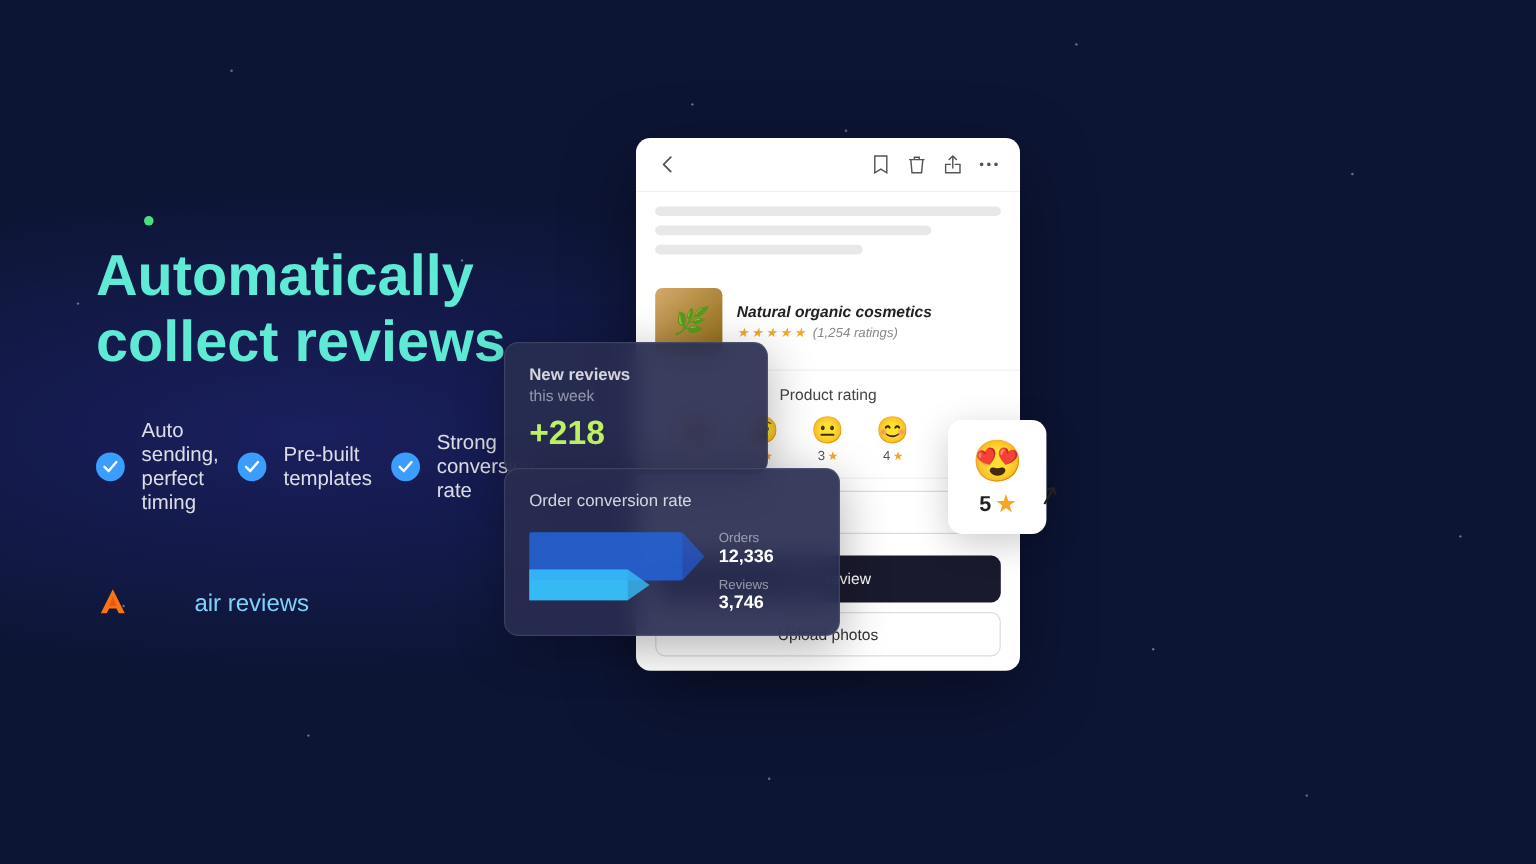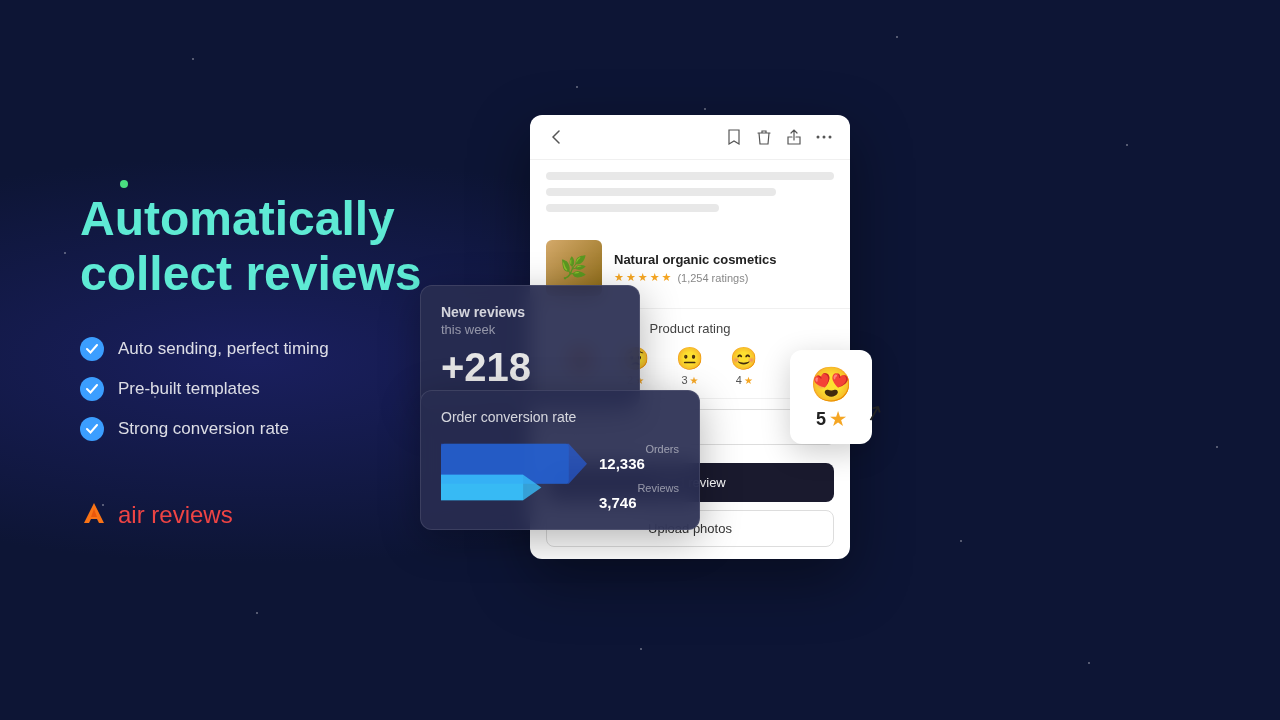--- a/index.html
+++ b/index.html
@@ -58,21 +58,21 @@
       font-size: 48px;
       font-weight: 700;
       color: #5eead4;
       line-height: 1.15;
       margin-bottom: 36px;
     }
 
     .features-list {
       list-style: none;
       display: flex;
-      flex-direction: column;
+      flex-direction: row;
       gap: 16px;
       margin-bottom: 60px;
     }
 
     .feature-item {
       display: flex;
       align-items: center;
       gap: 14px;
       color: rgba(255,255,255,0.85);
       font-size: 17px;
@@ -97,23 +97,24 @@
       gap: 10px;
       margin-top: 40px;
     }
 
     .logo-icon {
       width: 28px;
       height: 28px;
     }
 
     .logo-text {
-      font-size: 24px;
-      color: #ef4444;
+      font-size: 20px;
+      color: #7dd3fc;
       font-weight: 500;
+      margin-left: 44px;
     }
 
     
     .right-section {
       flex: 1;
       position: relative;
       height: 100%;
     }
 
     
@@ -189,20 +190,21 @@
     }
     .placeholder-line.short { width: 60%; }
     .placeholder-line.medium { width: 80%; }
     .placeholder-line.full { width: 100%; }
 
     .product-info-row {
       display: flex;
       align-items: center;
       gap: 12px;
       padding: 8px 16px 12px;
+      font-style: italic;
     }
 
     .product-image {
       width: 56px;
       height: 56px;
       border-radius: 6px;
       background: linear-gradient(135deg, #d4a96a, #8b6914);
       flex-shrink: 0;
       position: relative;
       overflow: hidden;
@@ -341,23 +343,23 @@
       font-weight: bold;
     }
 
     .new-reviews-week {
       font-size: 13px;
       color: rgba(255,255,255,0.5);
       margin-bottom: 8px;
     }
 
     .new-reviews-count {
-      font-size: 40px;
+      font-size: 28px;
       font-weight: 700;
-      color: #e5e5e5;
+      color: #bef264;
     }
 
     
     .conversion-card {
       position: absolute;
       top: 390px;
       left: -80px;
       width: 280px;
       background: rgba(40, 45, 80, 0.92);
       border: 1px solid rgba(255,255,255,0.1);
@@ -400,21 +402,21 @@
     }
 
     .conversion-stats {
       display: flex;
       flex-direction: column;
       gap: 10px;
       min-width: 80px;
     }
 
     .stat-item { }
-    .stat-label { font-size: 11px; color: rgba(255,255,255,0.5); text-align: right; }
+    .stat-label { font-size: 11px; color: rgba(255,255,255,0.5); }
     .stat-value { font-size: 15px; font-weight: 700; color: white; }
 
     
     .green-dot {
       position: absolute;
       width: 8px;
       height: 8px;
       background: #4ade80;
       border-radius: 50%;
       top: 180px;

